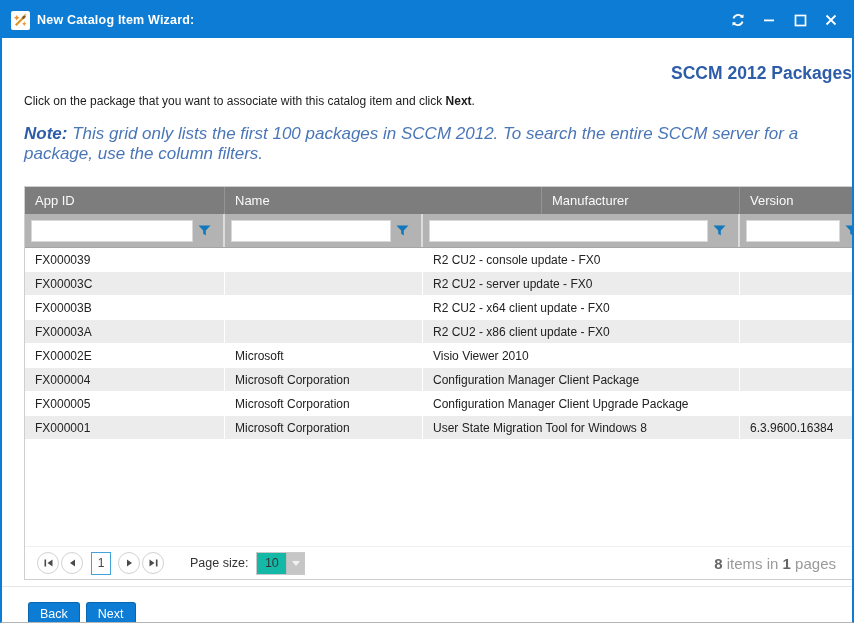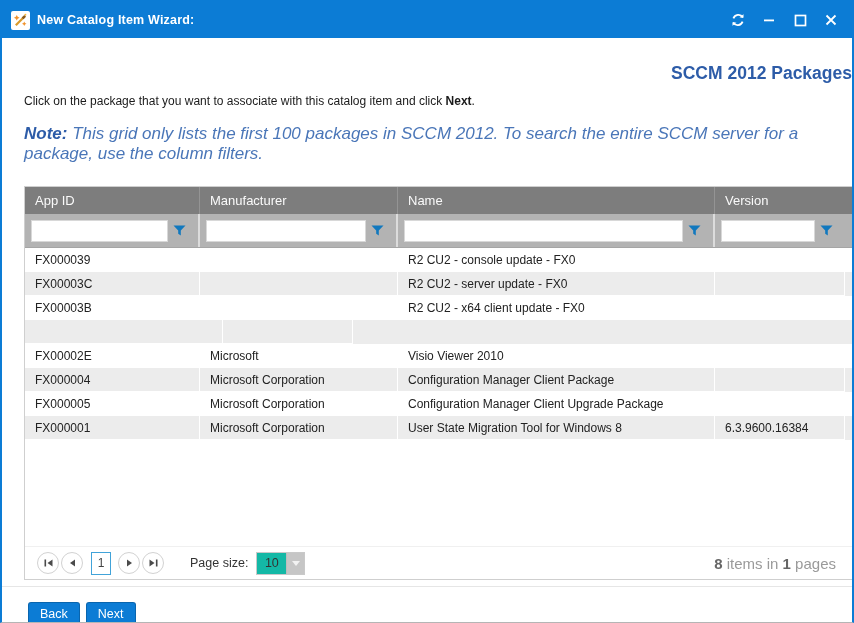--- a/index.html
+++ b/index.html
@@ -63,21 +63,21 @@
   .grid {
     margin-top: 22px;
     width: 828px; height: 394px;
     border: 1px solid #cfcfcf; border-right: 0;
     display: flex; flex-direction: column;
     font-size: 12px;
   }
   .grid-scroll { overflow: hidden; width: 827px; flex: 0 0 auto; }
   .grid-table { width: 850px; }
 
-  .col0 { width: 175px; } .col1 { width: 198px; } .col2 { width: 317px; } .col3 { width: 130px; }
+  .col0 { width: 200px; } .col1 { width: 198px; } .col2 { width: 317px; } .col3 { width: 130px; }
 
   .grid-head { display: flex; height: 27px; background: var(--grid-header-bg, #7d7d7d); }
   .hcell {
     color: #fafafa; font-size: 13px; display: flex; align-items: center;
     padding-left: 10px; border-right: 1px solid #949494; cursor: pointer;
     flex: 0 0 auto;
   }
   .hcell:last-child { border-right: 0; }
 
   .filter-row { display: flex; height: 34px; background: var(--filter-row-bg, #b3b3b3); border-bottom: 1px solid #a5a5a5; }
@@ -212,22 +212,22 @@
 
     <div class="note">
       <span class="note-label">Note:</span><span> This grid only lists the first 100 packages in SCCM 2012. To search the entire SCCM server for a package, use the column filters.</span>
     </div>
 
     <div class="grid">
       <div class="grid-scroll">
         <div class="grid-table">
           <div class="grid-head">
             <div class="hcell col0">App ID</div>
+            <div class="hcell col2">Name</div>
             <div class="hcell col1">Manufacturer</div>
-            <div class="hcell col2">Name</div>
             <div class="hcell col3">Version</div>
           </div>
           <div class="filter-row">
             <div class="fcell col0">
               <input class="filter-input" value="" style="">
               <button class="filter-btn">
                 <svg width="13" height="13" viewBox="0 0 13 13">
                     <path d="M0.5 1.5 H12.5 L7.8 6.5 V11.5 L5.2 9.8 V6.5 Z" fill="#1178be"></path>
                   </svg>
               </button>
@@ -270,21 +270,23 @@
                 <div class="cell col2">R2 CU2 - server update - FX0</div>
                 <div class="cell col3"></div>
               </div>
               <div class="grid-row">
                 <div class="cell col0">FX00003B</div>
                 <div class="cell col1"></div>
                 <div class="cell col2">R2 CU2 - x64 client update - FX0</div>
                 <div class="cell col3"></div>
               </div>
               <div class="grid-row alt">
+                <div class="cell col0">FX00003A</div>
                 <div class="cell col1"></div>
+                <div class="cell col2">R2 CU2 - x86 client update - FX0</div>
                 <div class="cell col3"></div>
               </div>
               <div class="grid-row">
                 <div class="cell col0">FX00002E</div>
                 <div class="cell col1">Microsoft</div>
                 <div class="cell col2">Visio Viewer 2010</div>
                 <div class="cell col3"></div>
               </div>
               <div class="grid-row alt">
                 <div class="cell col0">FX000004</div>

